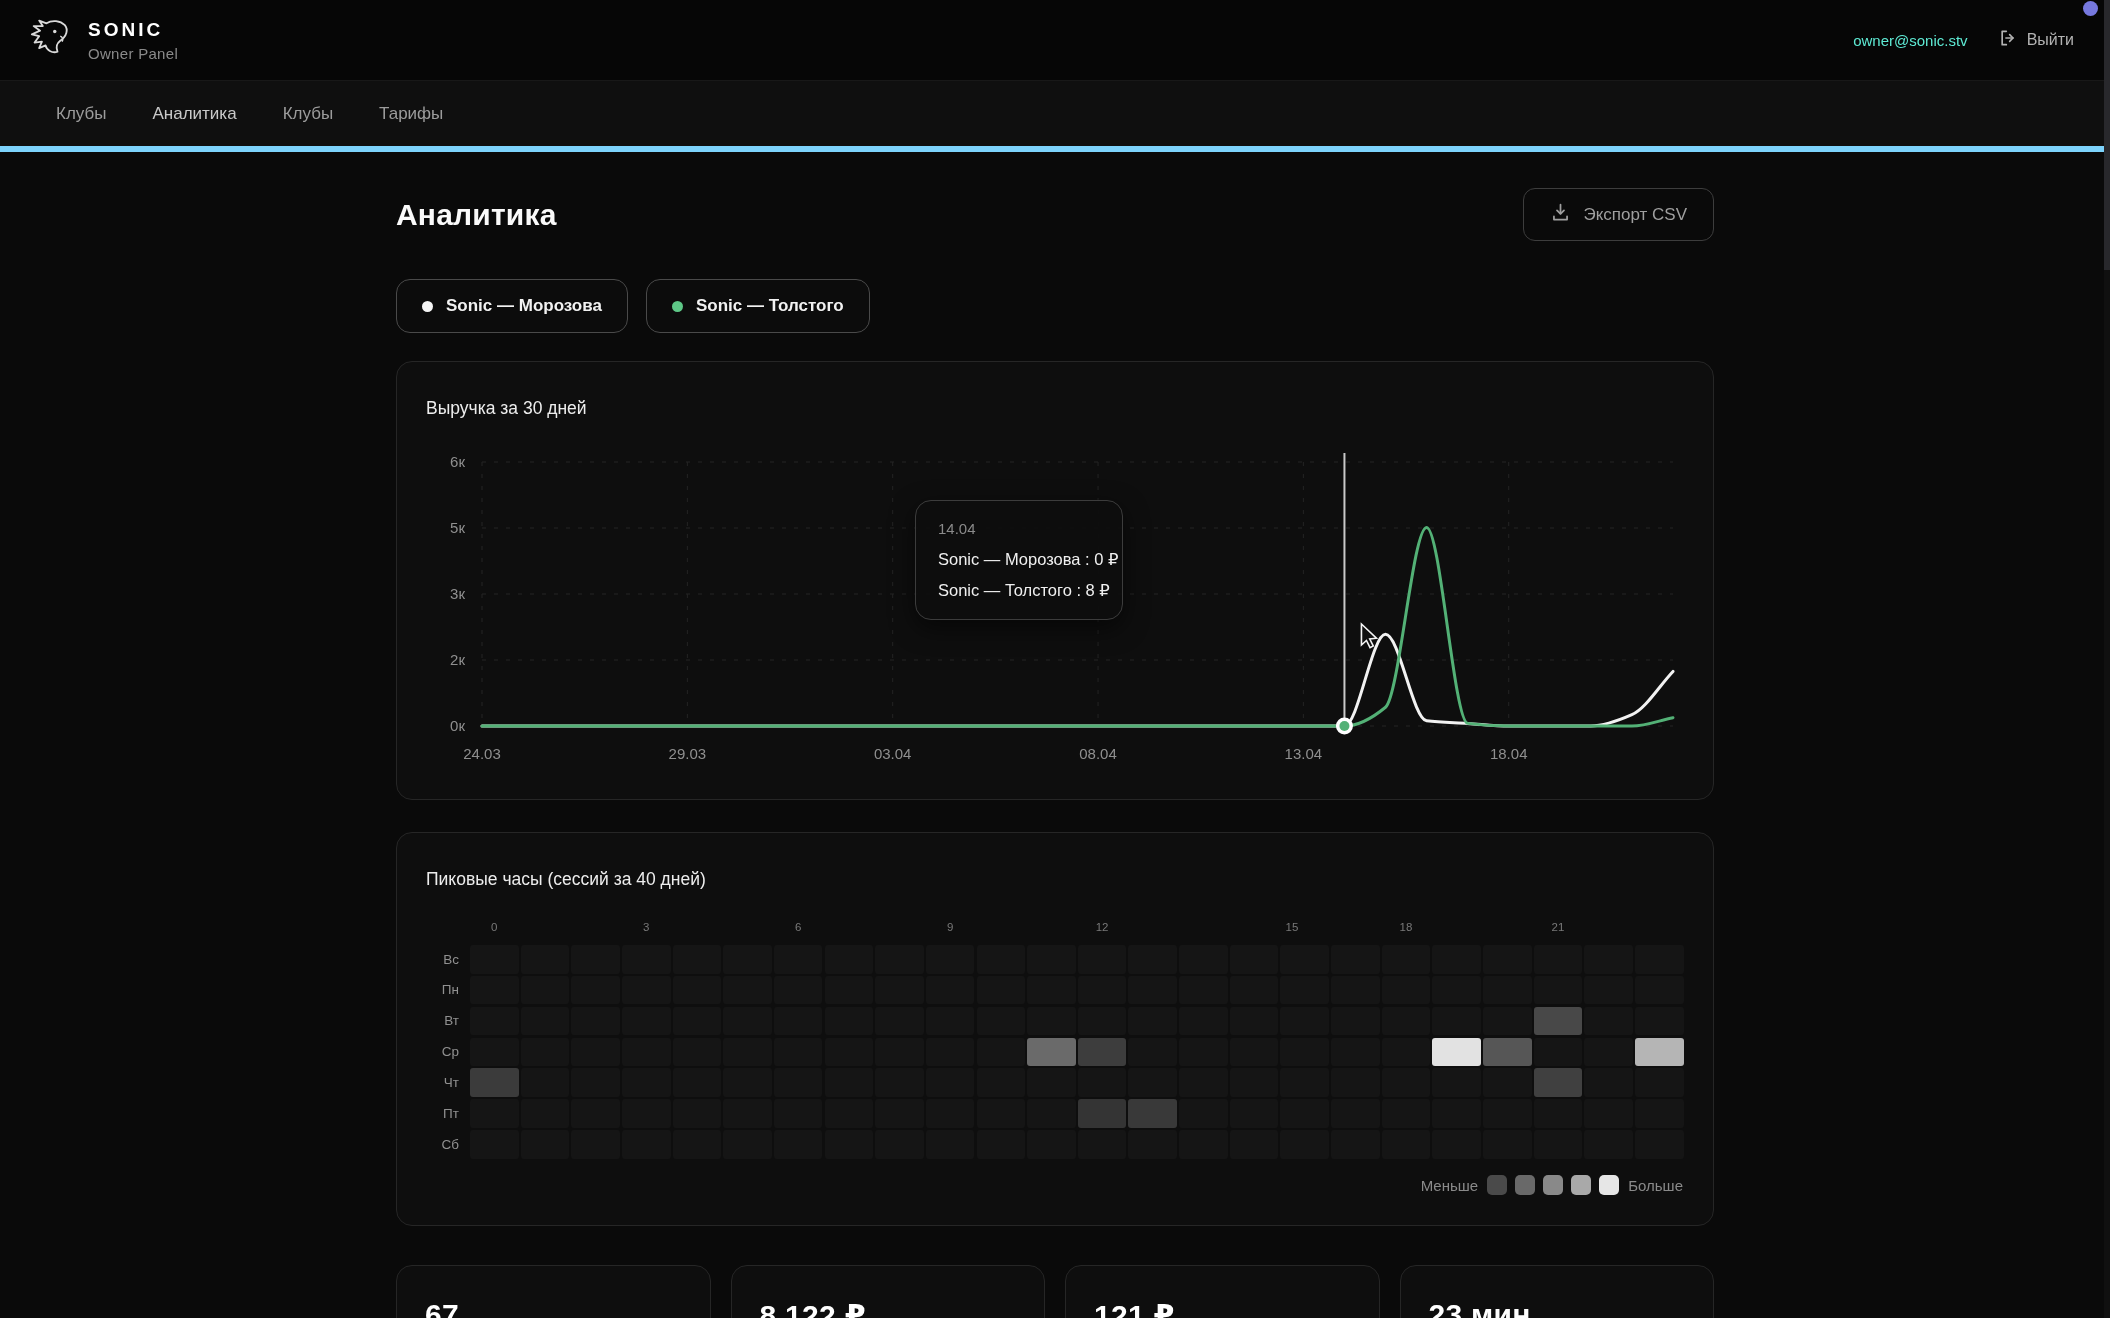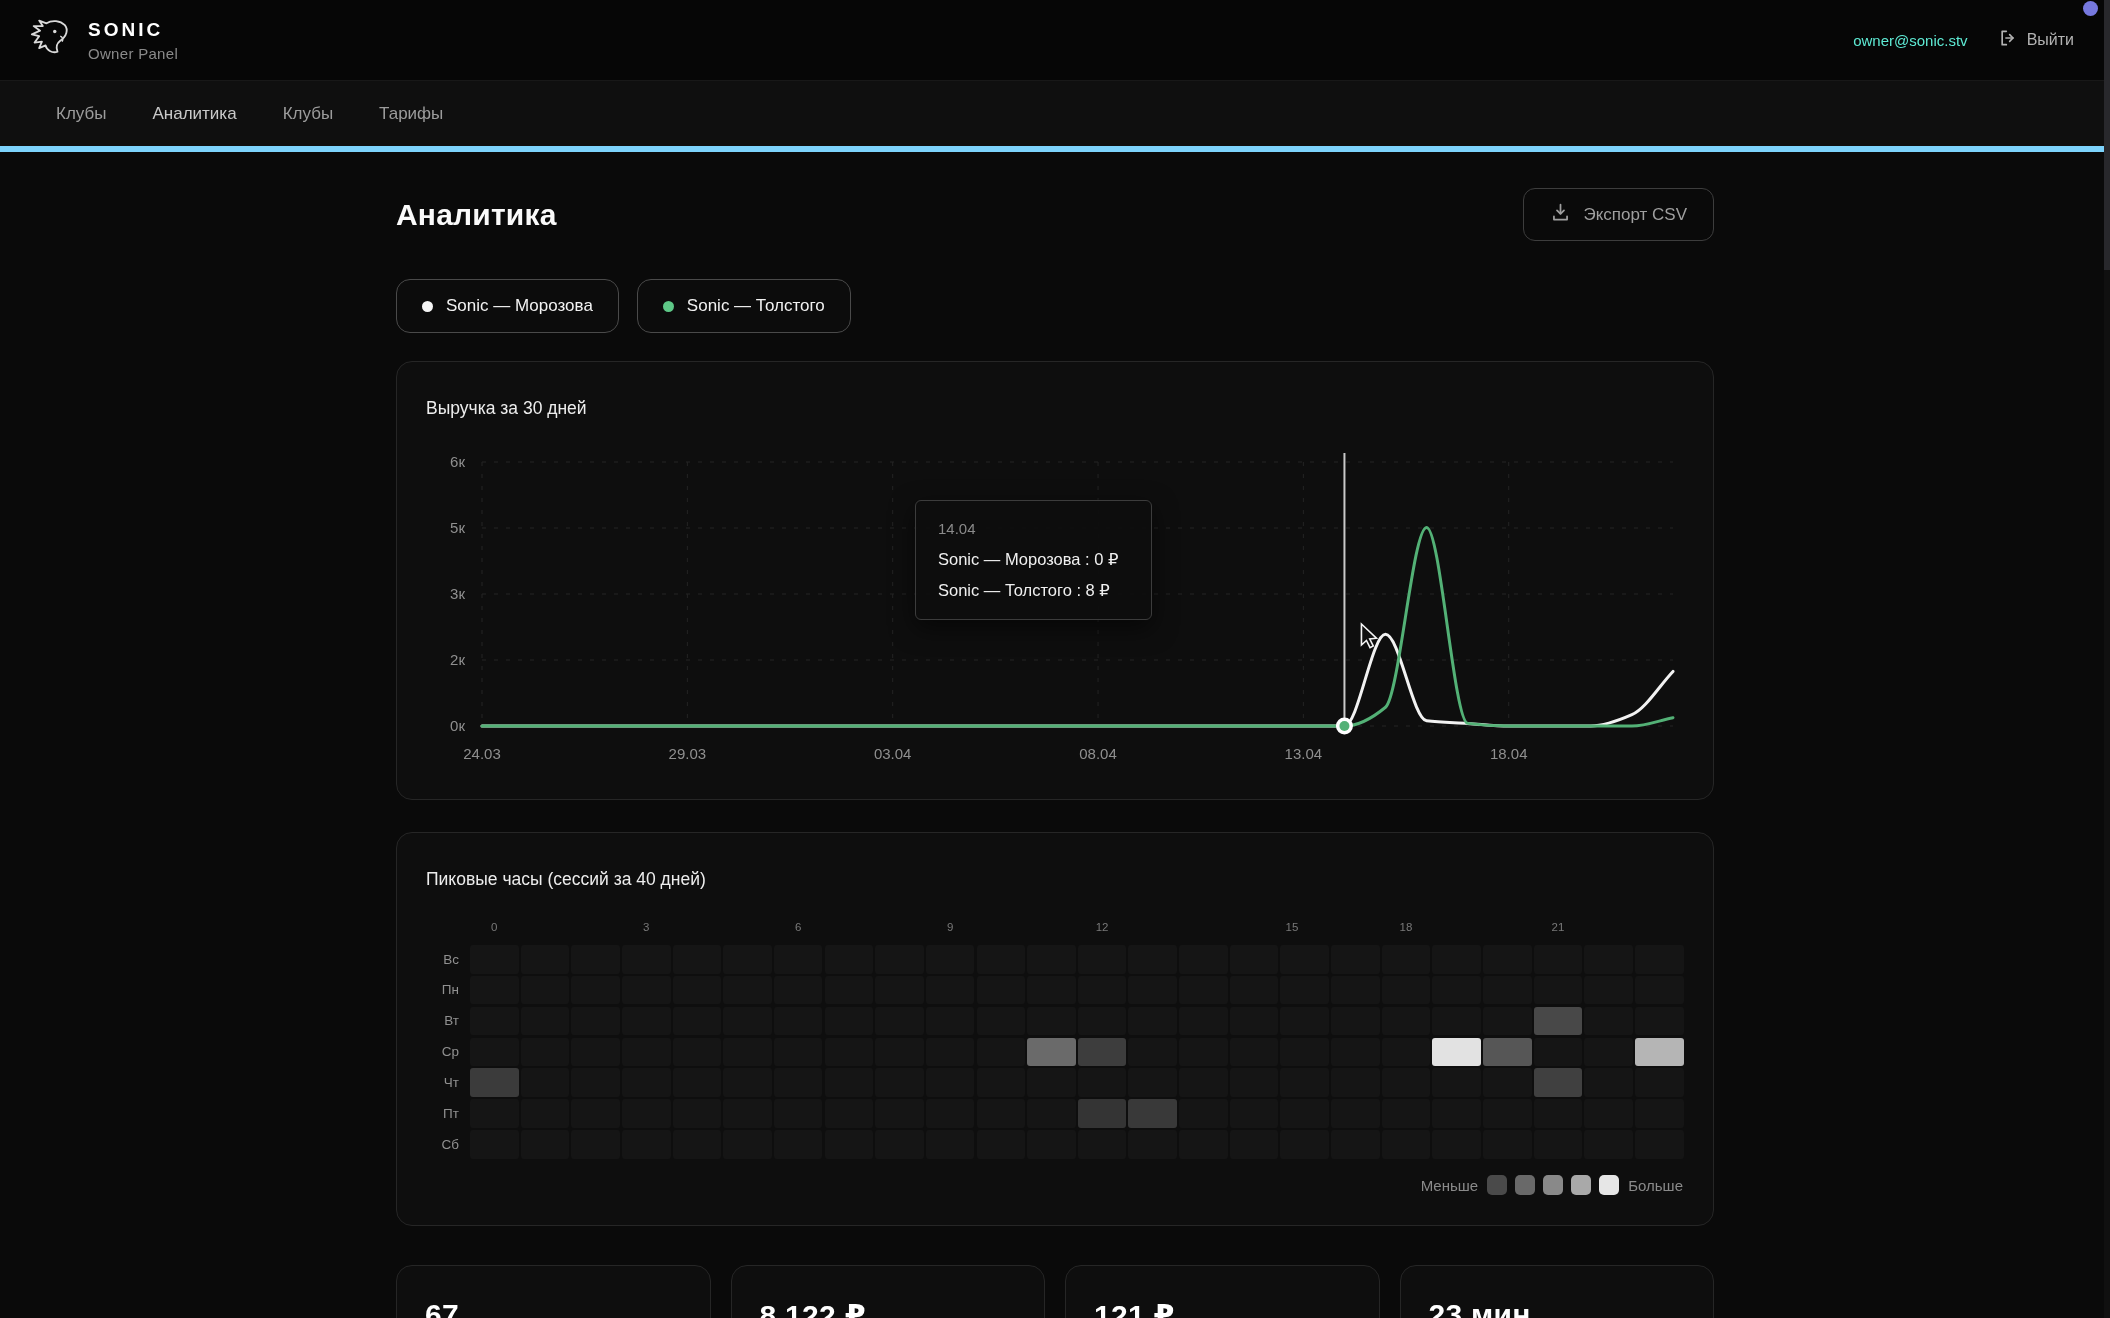--- a/index.html
+++ b/index.html
@@ -27,30 +27,30 @@
   .page-head { margin-top:36px; display:flex; align-items:center; justify-content:space-between; }
   .page-title { font-size:30px; font-weight:700; color:#fafafa; letter-spacing:.2px; }
   .export-btn { display:flex; align-items:center; gap:12px; height:53px; padding:0 26px;
     border:1px solid #3d3d3d; border-radius:12px; background:transparent; color:#9f9f9f;
     font-size:17px; cursor:pointer; font-family:inherit; }
 
   .chips { margin-top:38px; display:flex; gap:18px; }
   .chip { display:flex; align-items:center; gap:13px; height:54px; padding:0 25px;
     border:1px solid #4a4a4a; border-radius:14px; background:#0c0c0c; cursor:pointer; }
   .chip-dot { width:11px; height:11px; border-radius:50%; }
-  .chip-label { font-size:17px; font-weight:400; color:#f2f2f2; }
+  .chip-label { font-size:17px; font-weight:700; color:#f2f2f2; }
 
   .card { background:#0e0e0e; border:1px solid #262626; border-radius:16px; position:relative; }
   .card-title { position:absolute; left:29px; top:36px; font-size:17.5px; color:#ededed; font-weight:500; }
 
   .chart-card { margin-top:28px; height:439px; }
   .chart-svg { position:absolute; left:0; top:0; }
 
-  .tooltip { position:absolute; left:518px; top:138px; width:237px; padding:19px 22px;
-    background:rgba(14,14,14,.96); border:1px solid #3c3c3c; border-radius:6px;
+  .tooltip { position:absolute; left:518px; top:138px; width:208px; padding:19px 22px;
+    background:rgba(14,14,14,.96); border:1px solid #3c3c3c; border-radius:16px;
     box-shadow:0 8px 24px rgba(0,0,0,.55); }
   .tooltip-date { font-size:15px; color:#8a8a8a; margin-bottom:13px; }
   .tooltip-line { font-size:16.5px; color:#f0f0f0; margin-top:12px; white-space:nowrap; }
 
   .heat-card { margin-top:32px; height:394px; }
   .hm-hour { position:absolute; font-size:11.5px; color:#787878; transform:translateX(-50%); top:88px; }
   .hm-day { position:absolute; left:0; width:62px; text-align:right; font-size:13.5px; color:#909090; }
   .hm-cell { position:absolute; width:48.6px; height:28.5px; background:#151515; border-radius:3px; }
   .hm-legend { position:absolute; right:30px; bottom:30px; display:flex; align-items:center; gap:9px; }
   .hm-legend span { font-size:15px; color:#8a8a8a; }

